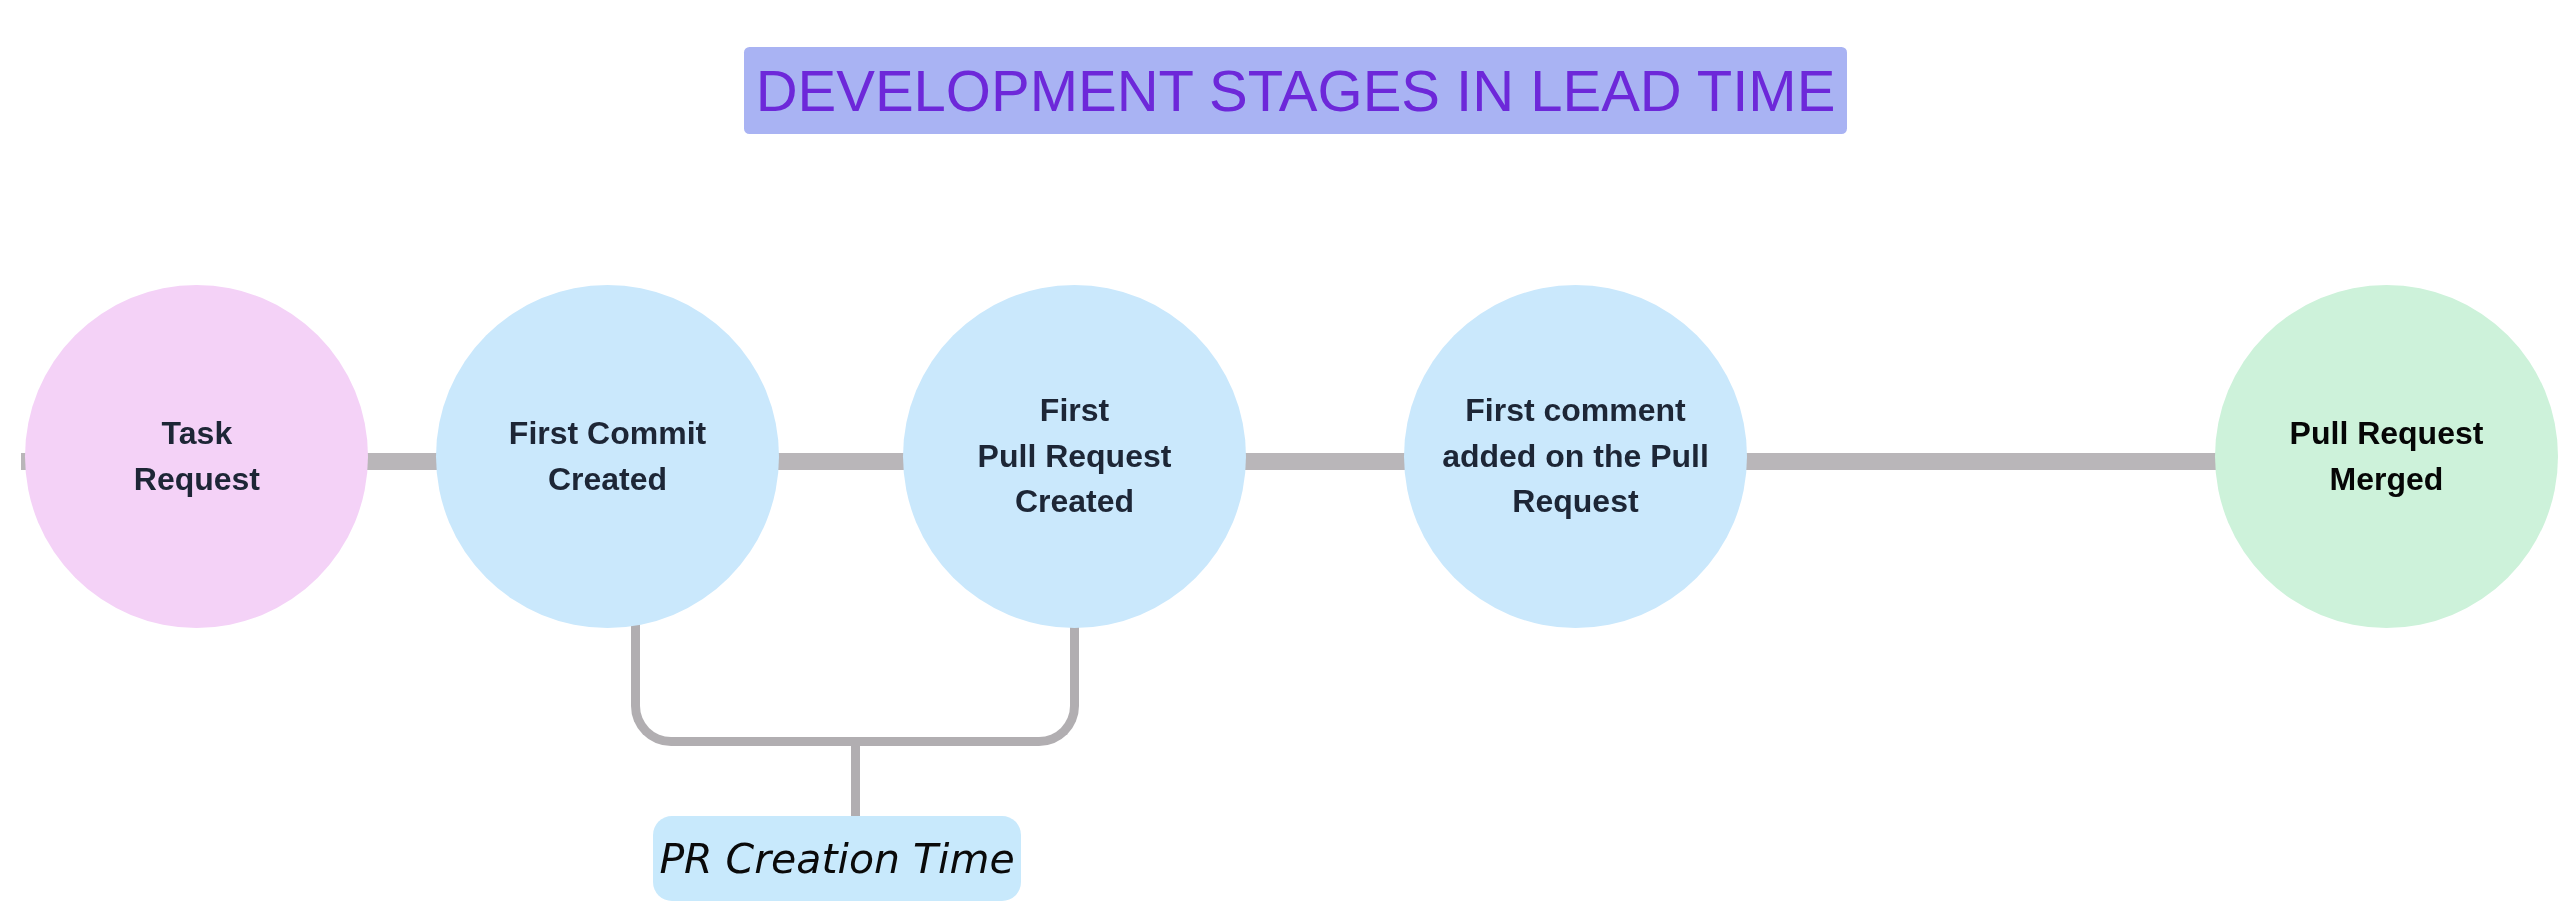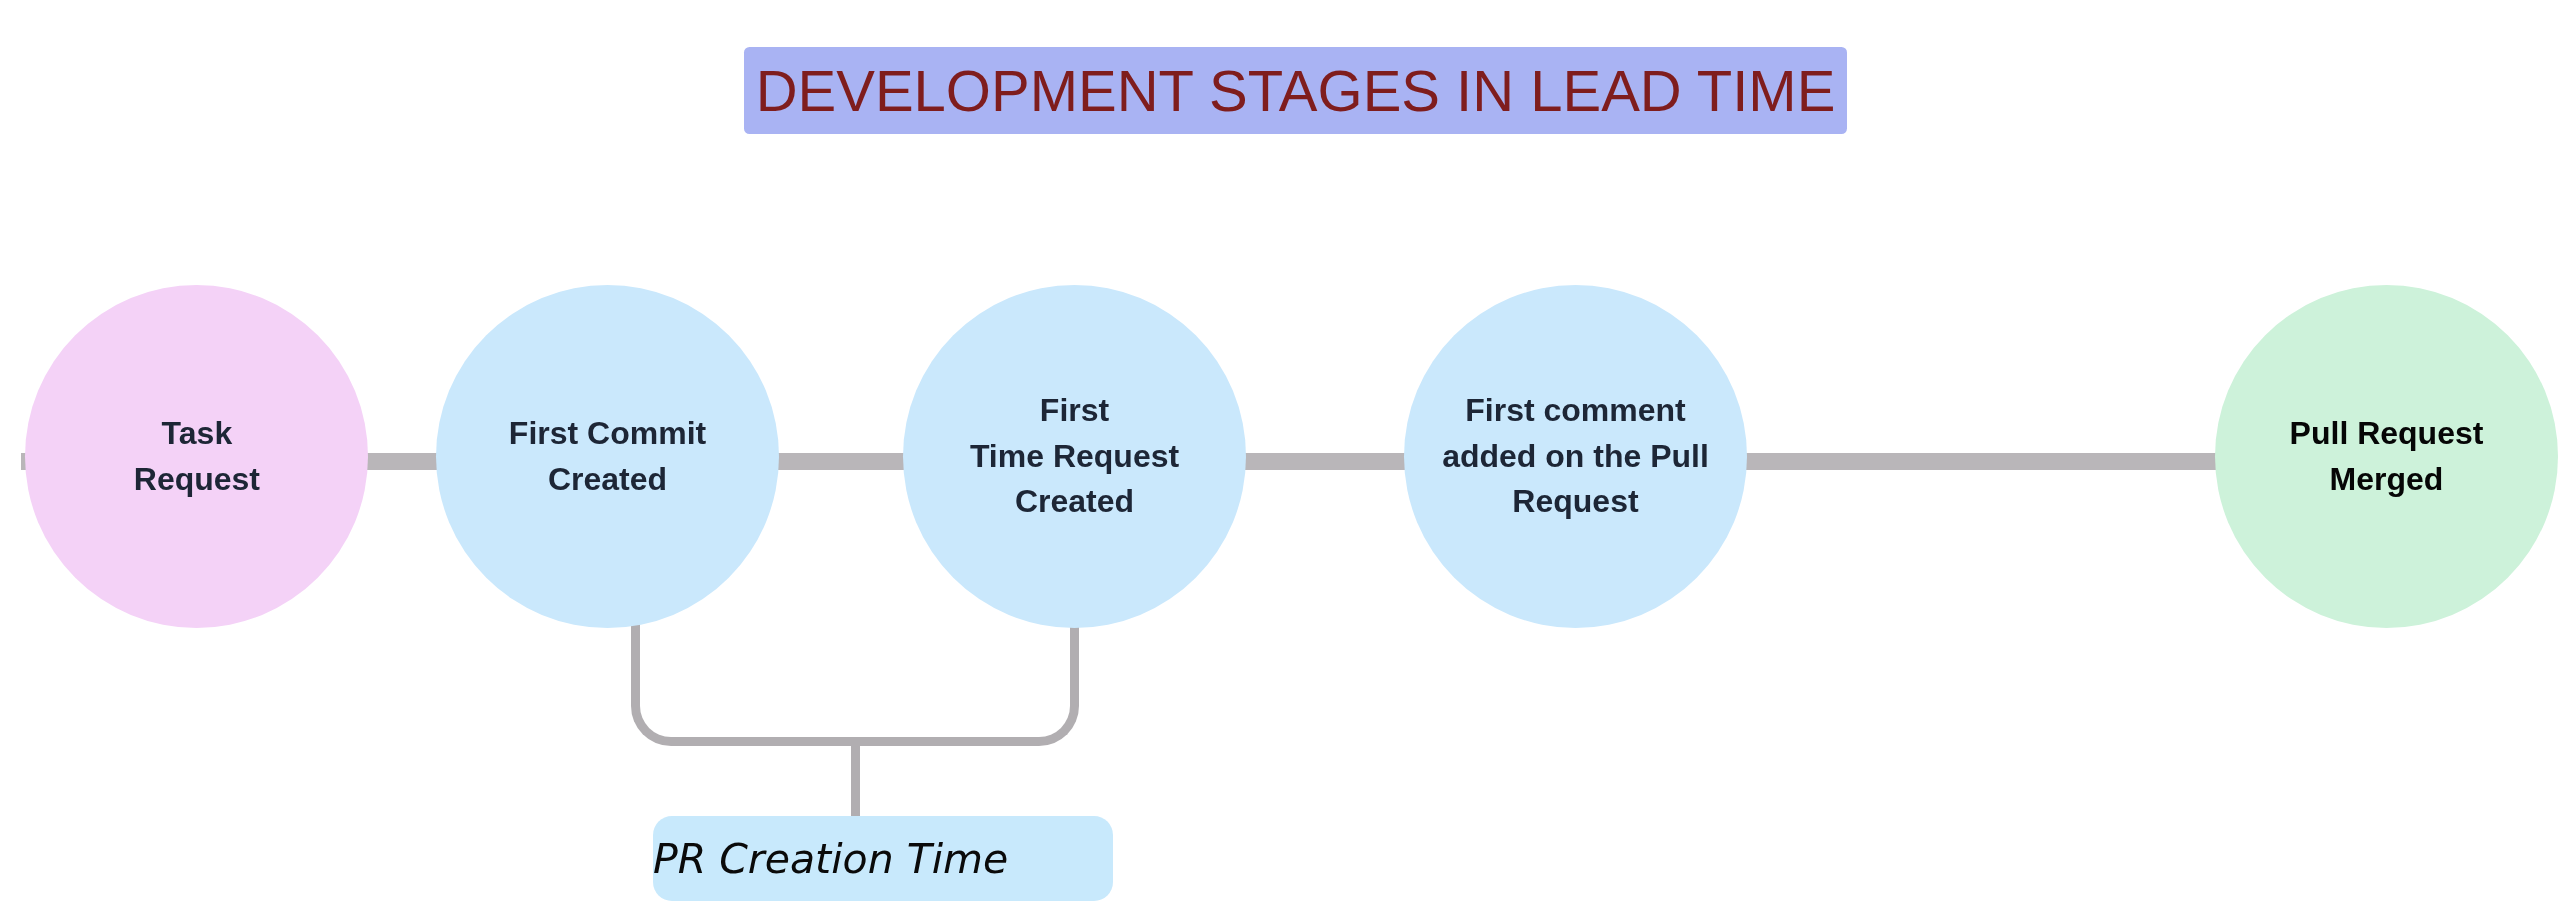--- a/index.html
+++ b/index.html
@@ -95,64 +95,64 @@
   .node-3 { left: 903px; }
   .node-4 { left: 1404px; }
   .node-5 { left: 1779px; }
   .node-6 { left: 2215px; }
 
   
   .annotation {
     position: absolute;
     left: 653px;
     top: 816px;
-    width: 460px;
+    width: 368px;
     height: 85px;
     border-radius: 19px;
     display: flex;
     align-items: center;
-    justify-content: flex-start;
+    justify-content: center;
     z-index: 2;
   }
   .annotation span {
     font-family: "DejaVu Sans", cursive, sans-serif;
     font-style: italic;
     font-size: 41px;
     font-weight: normal;
     color: #0a0a0a;
     white-space: nowrap;
   }
 </style>
 </head>
 <body>
 
 <div class="canvas">
 
   <div class="title-banner" style="background-color: rgb(169, 179, 243);">
-    <span style="color: #7f1d1d;">DEVELOPMENT STAGES IN LEAD TIME</span>
+    <span style="color: #6d28d9;">DEVELOPMENT STAGES IN LEAD TIME</span>
   </div>
 
   <div class="connector" style="background-color: rgb(185, 182, 185);"></div>
 
   <div class="bracket" style="border-color: rgb(177, 174, 177);"></div>
   <div class="stem" style="background-color: rgb(177, 174, 177);"></div>
 
   <div class="node node-1" style="background-color: rgb(244, 210, 247);">
     <span class="node-label" style="color: rgb(29, 38, 54);">Task
 Request</span>
   </div>
 
   <div class="node node-2" style="background-color: rgb(202, 232, 252);">
     <span class="node-label" style="color: rgb(29, 38, 54);">First Commit
 Created</span>
   </div>
 
   <div class="node node-3" style="background-color: rgb(202, 232, 252);">
     <span class="node-label" style="color: rgb(29, 38, 54);">First
-Time Request
+Pull Request
 Created</span>
   </div>
 
   <div class="node node-4" style="background-color: rgb(202, 232, 252);">
     <span class="node-label" style="color: rgb(29, 38, 54);">First comment
 added on the Pull
 Request</span>
   </div>
 
 

